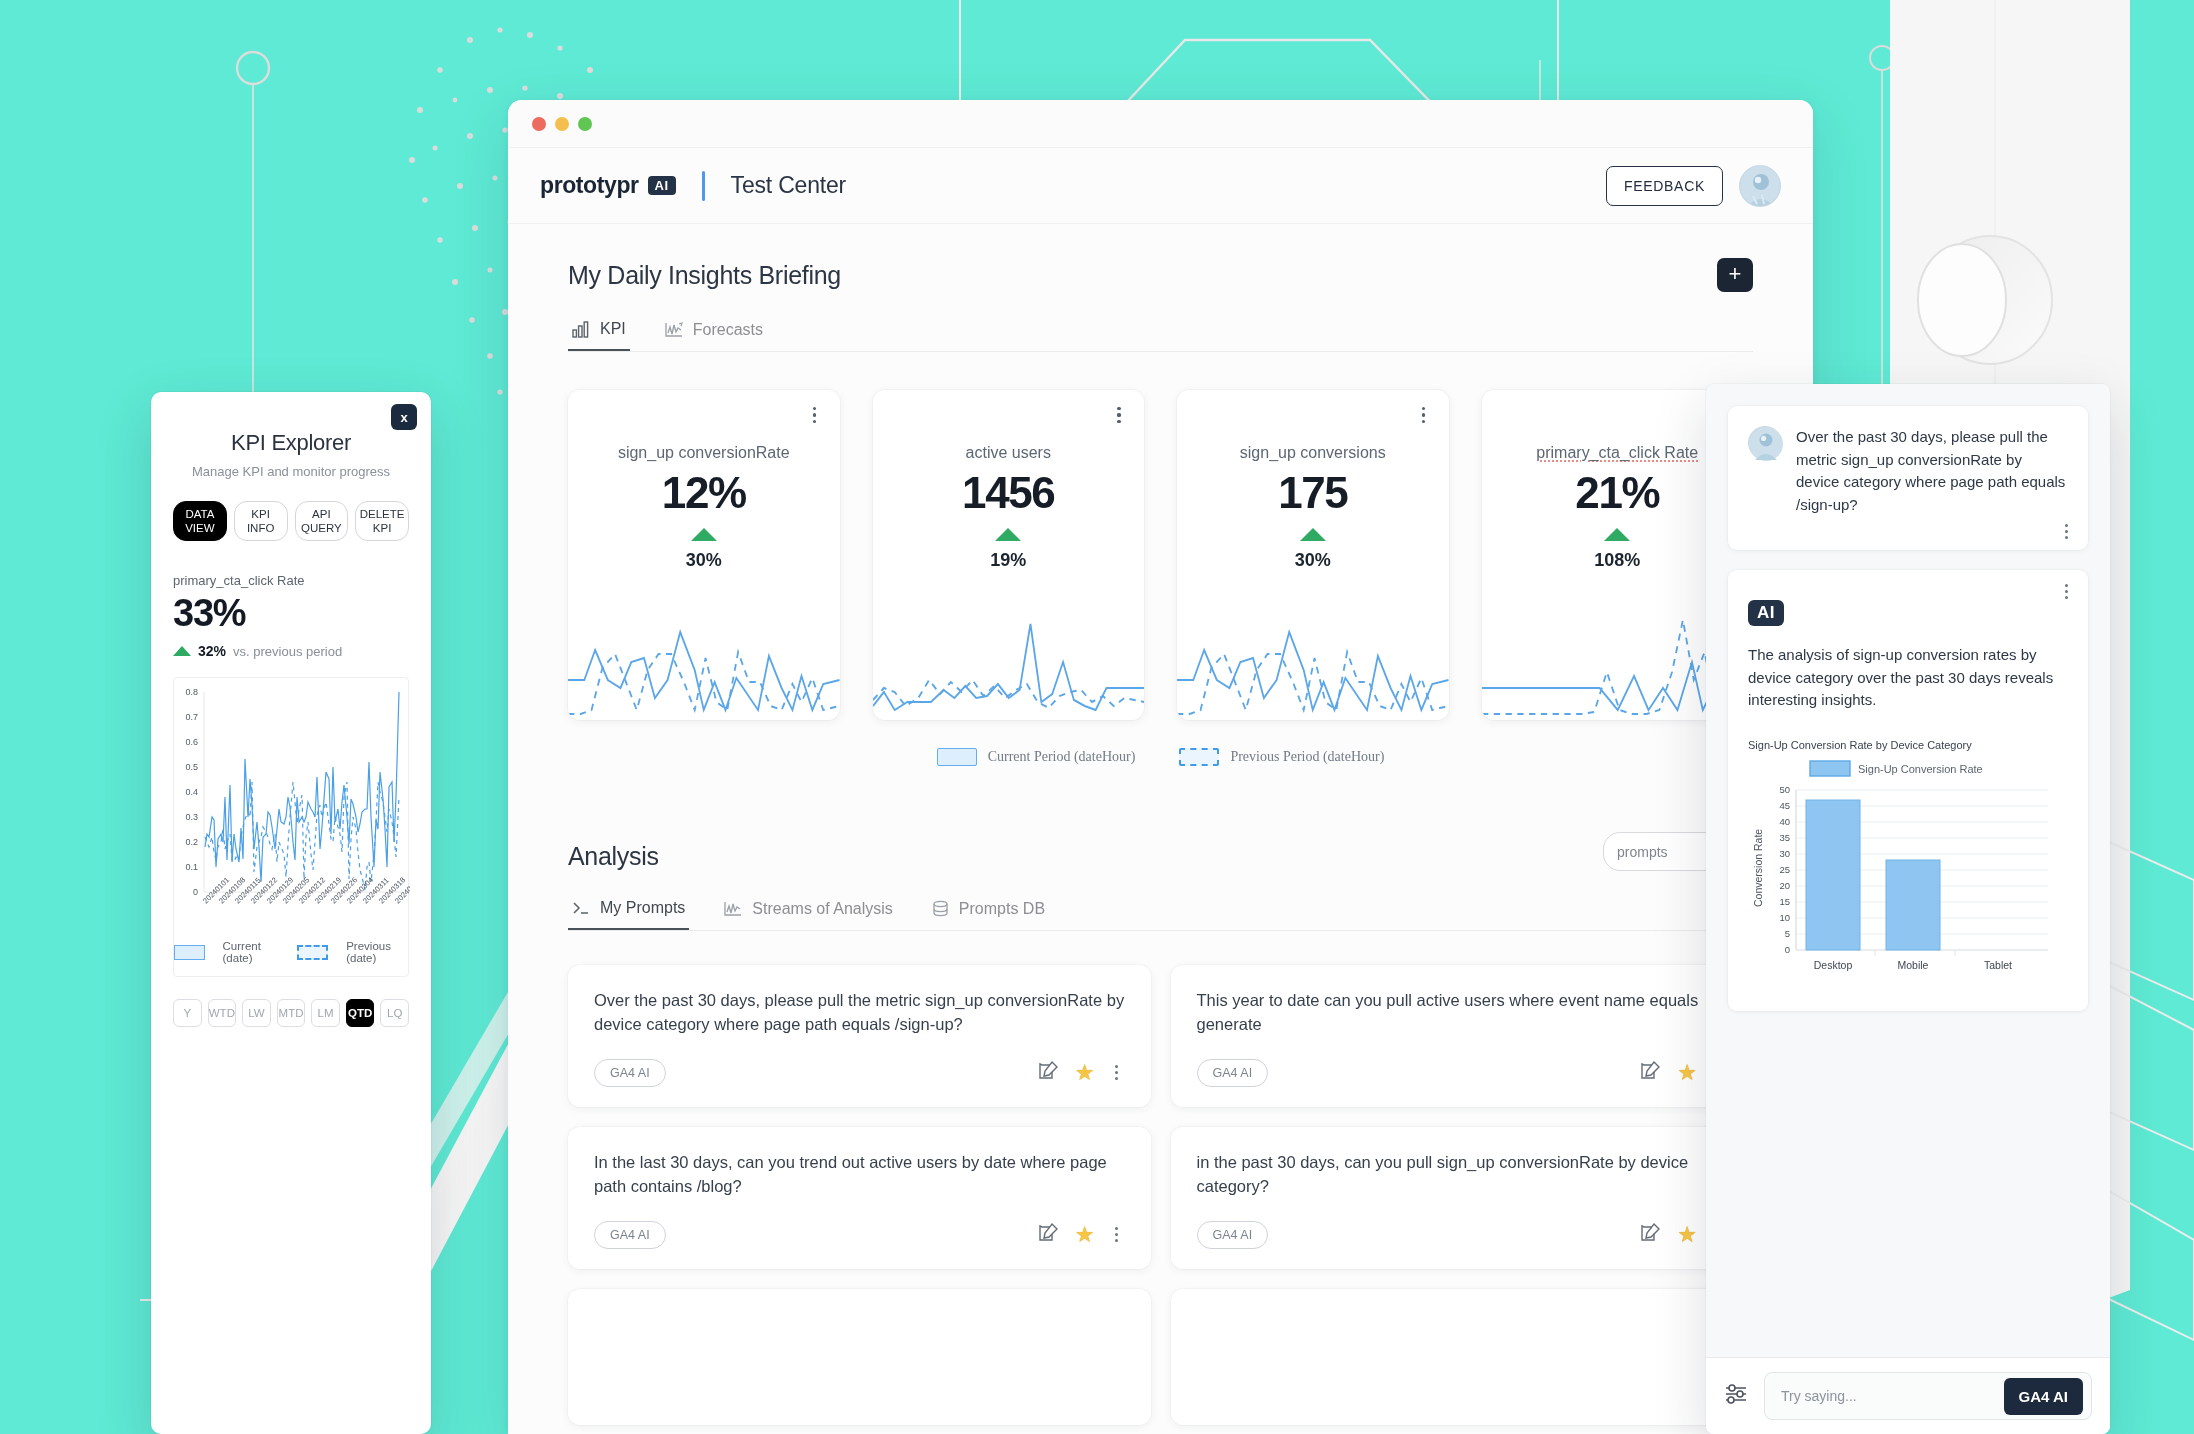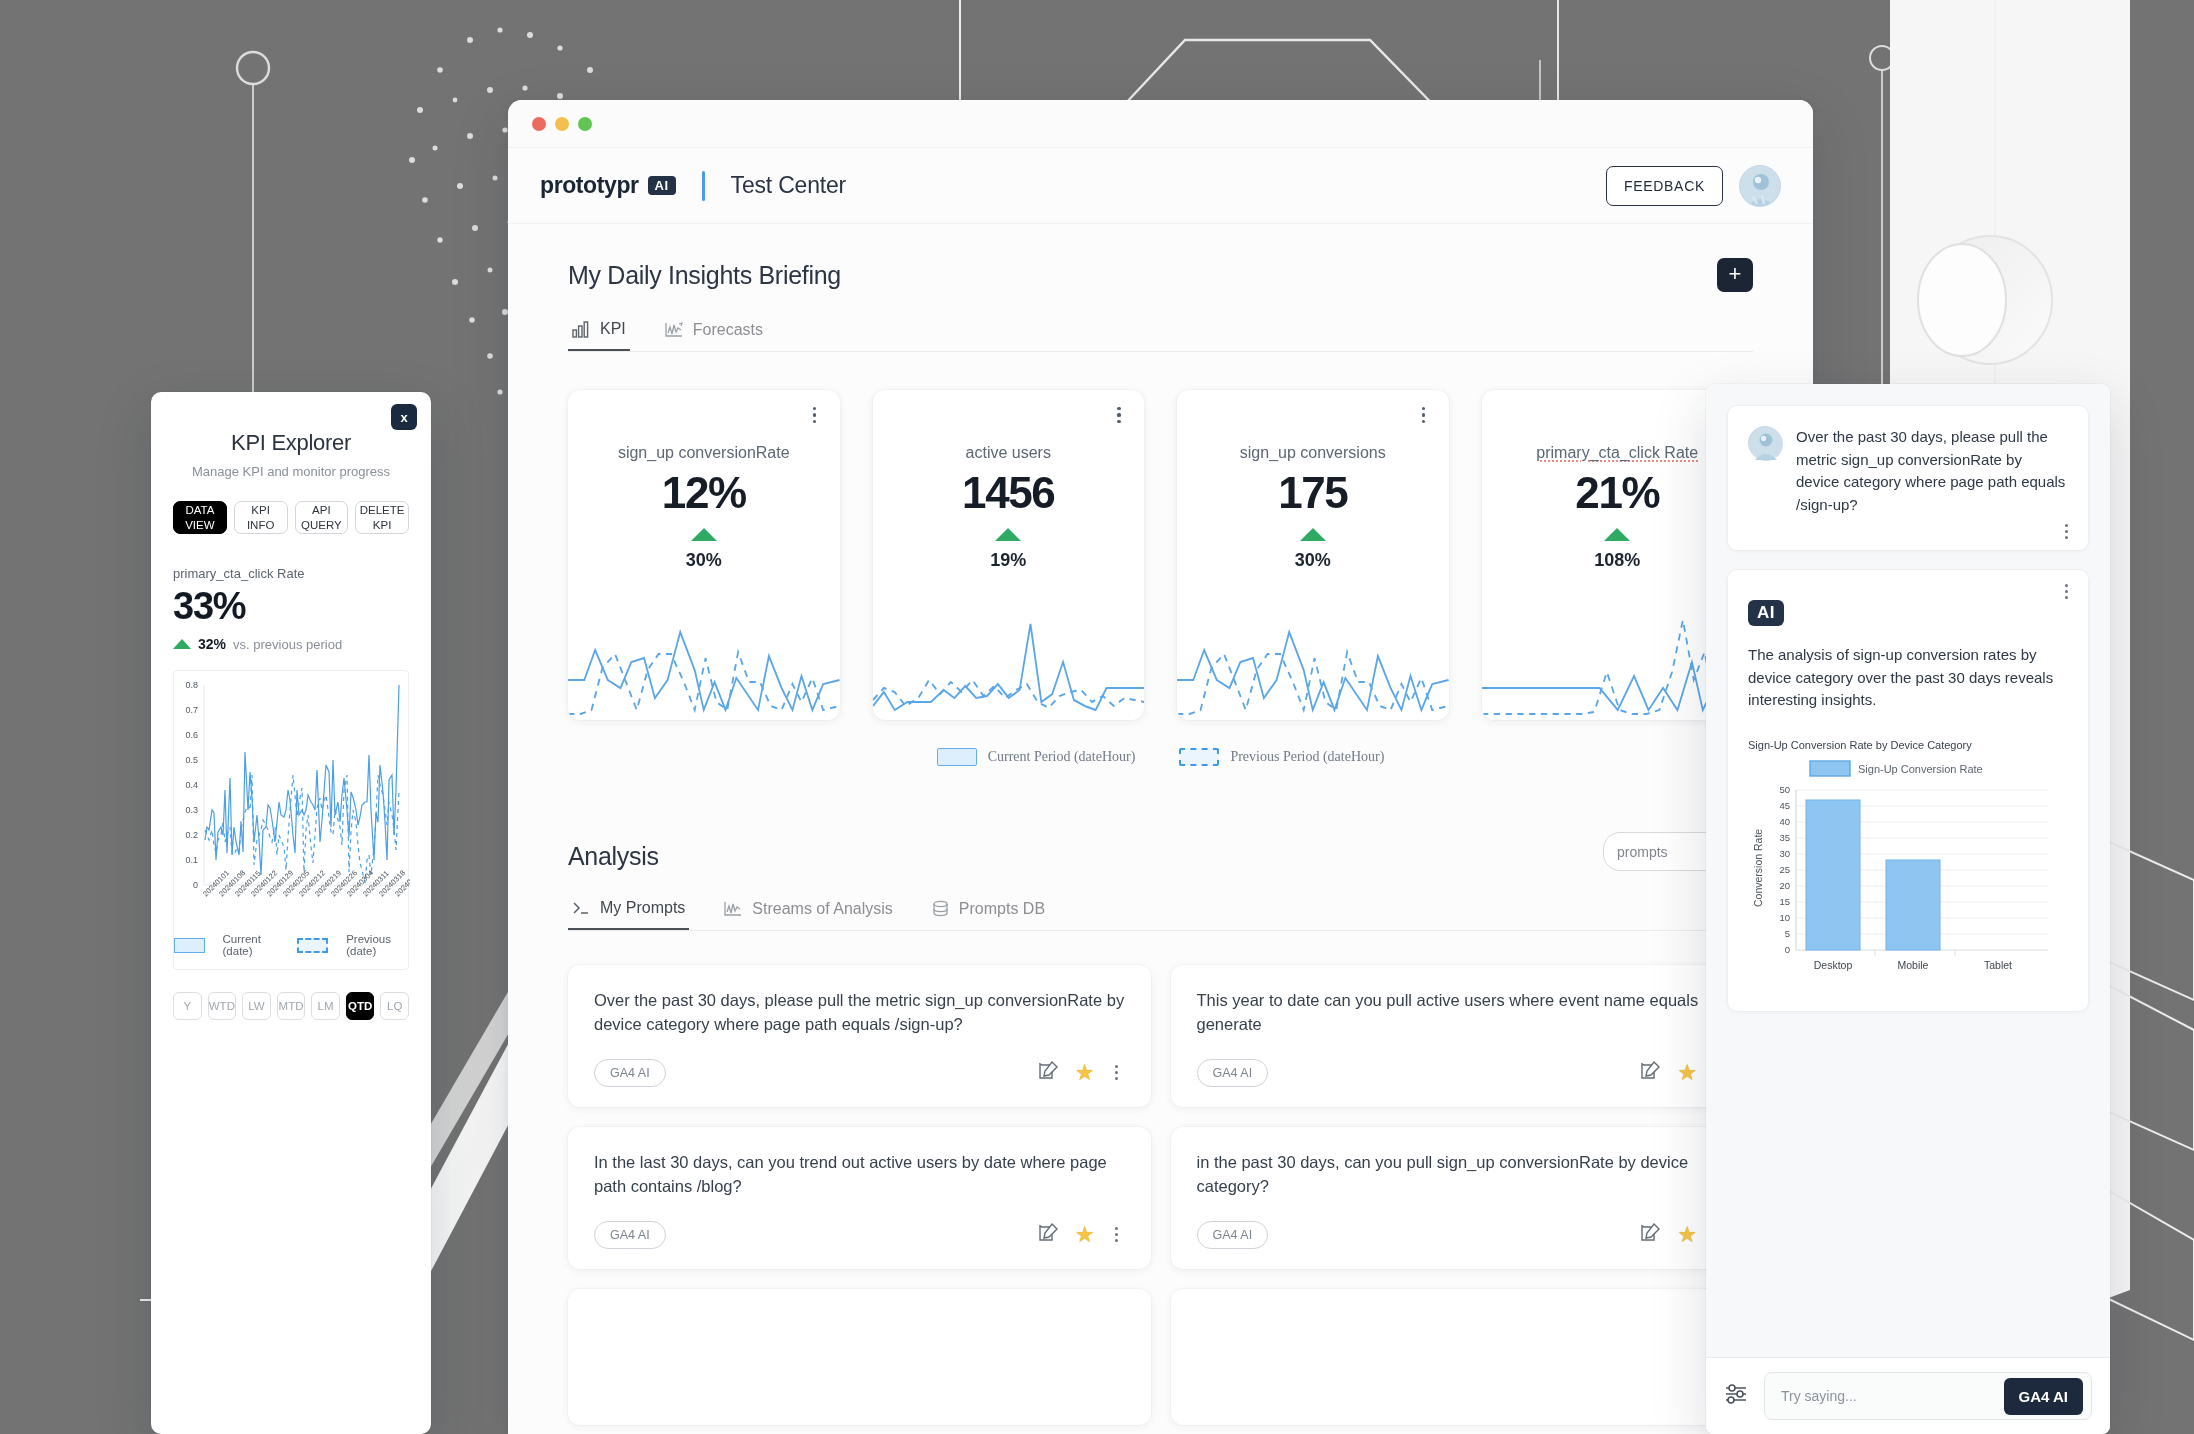--- a/index.html
+++ b/index.html
@@ -3,21 +3,21 @@
 <meta charset="utf-8">
 <style>
   * { box-sizing: border-box; margin: 0; padding: 0; }
   html, body {
     width: 2194px; height: 1434px;
     overflow: hidden;
     background: #ffffff;
     font-family: "Liberation Sans", sans-serif;
     -webkit-font-smoothing: antialiased;
   }
-  #stage { position: relative; width: 2194px; height: 1434px; background:#737373; }
+  #stage { position: relative; width: 2194px; height: 1434px; background:#5eead4; }
 
   
   .bg { position:absolute; inset:0; overflow:hidden; z-index:0; }
   .bg svg { position:absolute; inset:0; width:2194px; height:1434px; }
 
   
   #app-window {
     position:absolute; left:508px; top:100px; width:1305px; height:1334px;
     background:#fcfcfc; border-radius:14px 14px 0 0;
     box-shadow: 0 18px 60px rgba(30,40,60,.13), 0 2px 10px rgba(30,40,60,.06);
@@ -99,21 +99,21 @@
     background:#fff; border-radius:10px; z-index:20;
     box-shadow:0 20px 55px rgba(25,35,55,.17), 0 0 0 1px rgba(0,0,0,.03);
     padding:26px 22px 0 22px; overflow:hidden;
   }
   .ke-close { position:absolute; right:14px; top:12px; width:26px; height:26px;
     background:#1b2a3f; color:#fff; border-radius:6px; font-size:13px; font-weight:700;
     display:flex;align-items:center;justify-content:center; cursor:pointer;}
   .ke-title { text-align:center; font-size:22px; color:#2a333f; letter-spacing:-.3px; margin-top:12px;}
   .ke-sub { text-align:center; font-size:13px; color:#8a9099; margin-top:8px;}
   .ke-btns { display:flex; gap:7px; margin-top:22px; }
-  .ke-btn { flex:1; border:1.1px solid #d4d6da; border-radius:7px; height:33px; font-size:11.5px;
+  .ke-btn { flex:1; border:1.1px solid #d4d6da; border-radius:13px; height:40px; font-size:11.5px;
     color:#2c333c; display:flex; flex-direction:column; align-items:center; justify-content:center;
     line-height:1.25; cursor:pointer; background:#fff; text-align:center;}
   .ke-btn.active { background:#000; color:#fff; border-color:#000; }
   .ke-metric { font-size:13px; color:#5c646f; margin-top:32px;}
   .ke-big { font-size:38px; font-weight:800; color:#131a24; letter-spacing:-1.2px; margin-top:4px;}
   .ke-delta { display:flex; align-items:center; gap:7px; margin-top:8px; font-size:13px;}
   .ke-delta .tri2 { width:0;height:0;border-left:9px solid transparent;border-right:9px solid transparent;
     border-bottom:10px solid #2eaa63;}
   .ke-delta b { font-size:14px; color:#141b25;}
   .ke-delta span { color:#888f98;}

